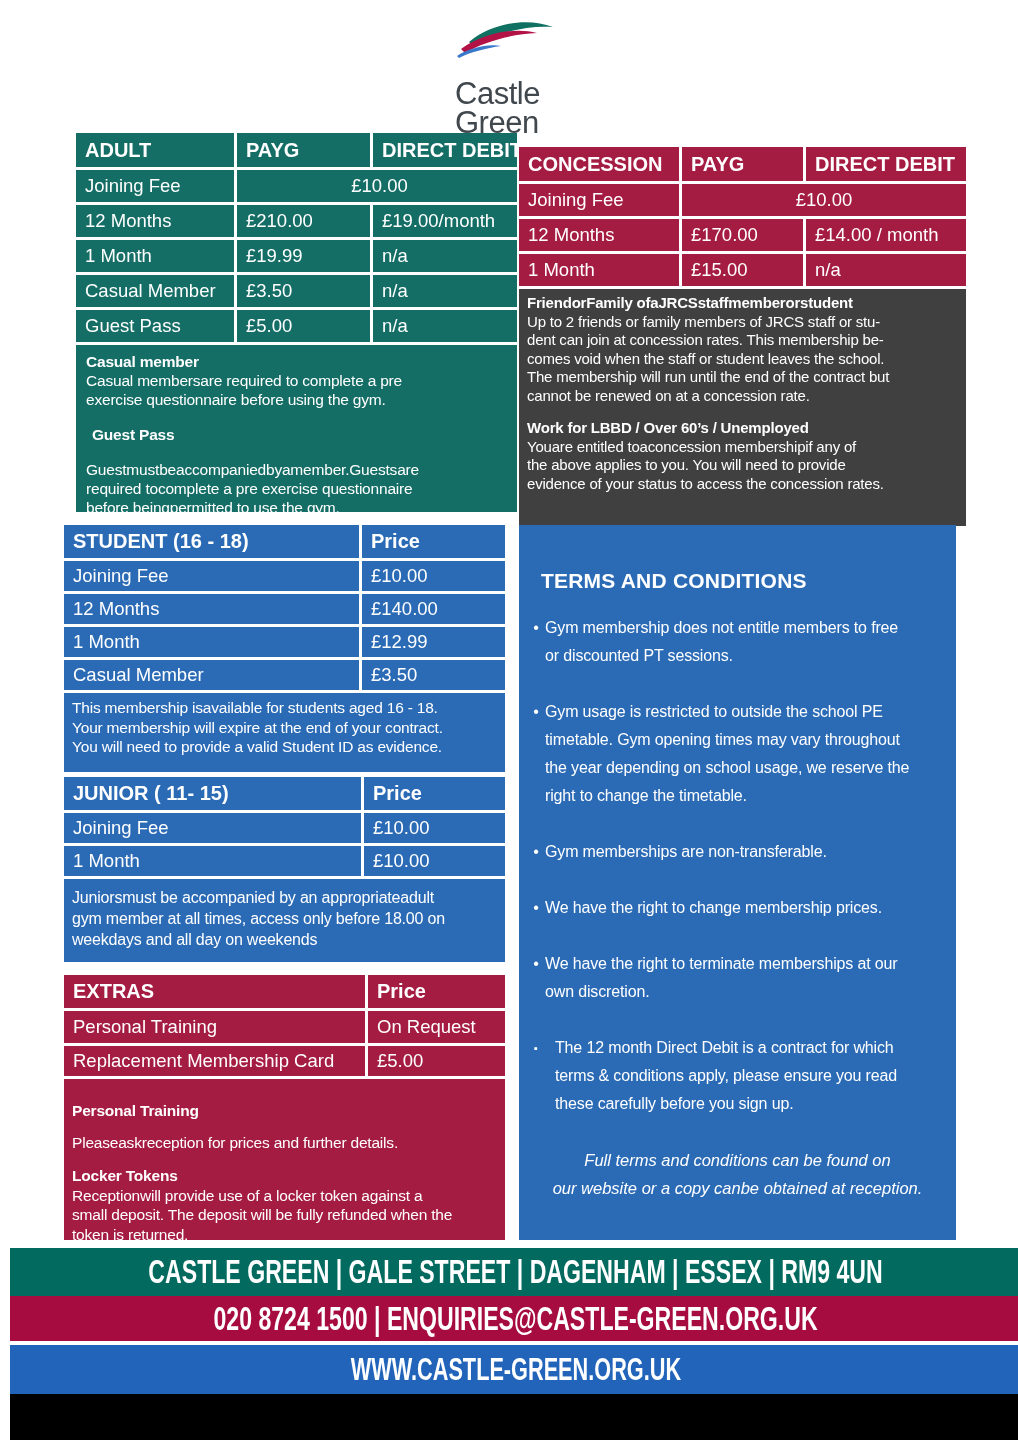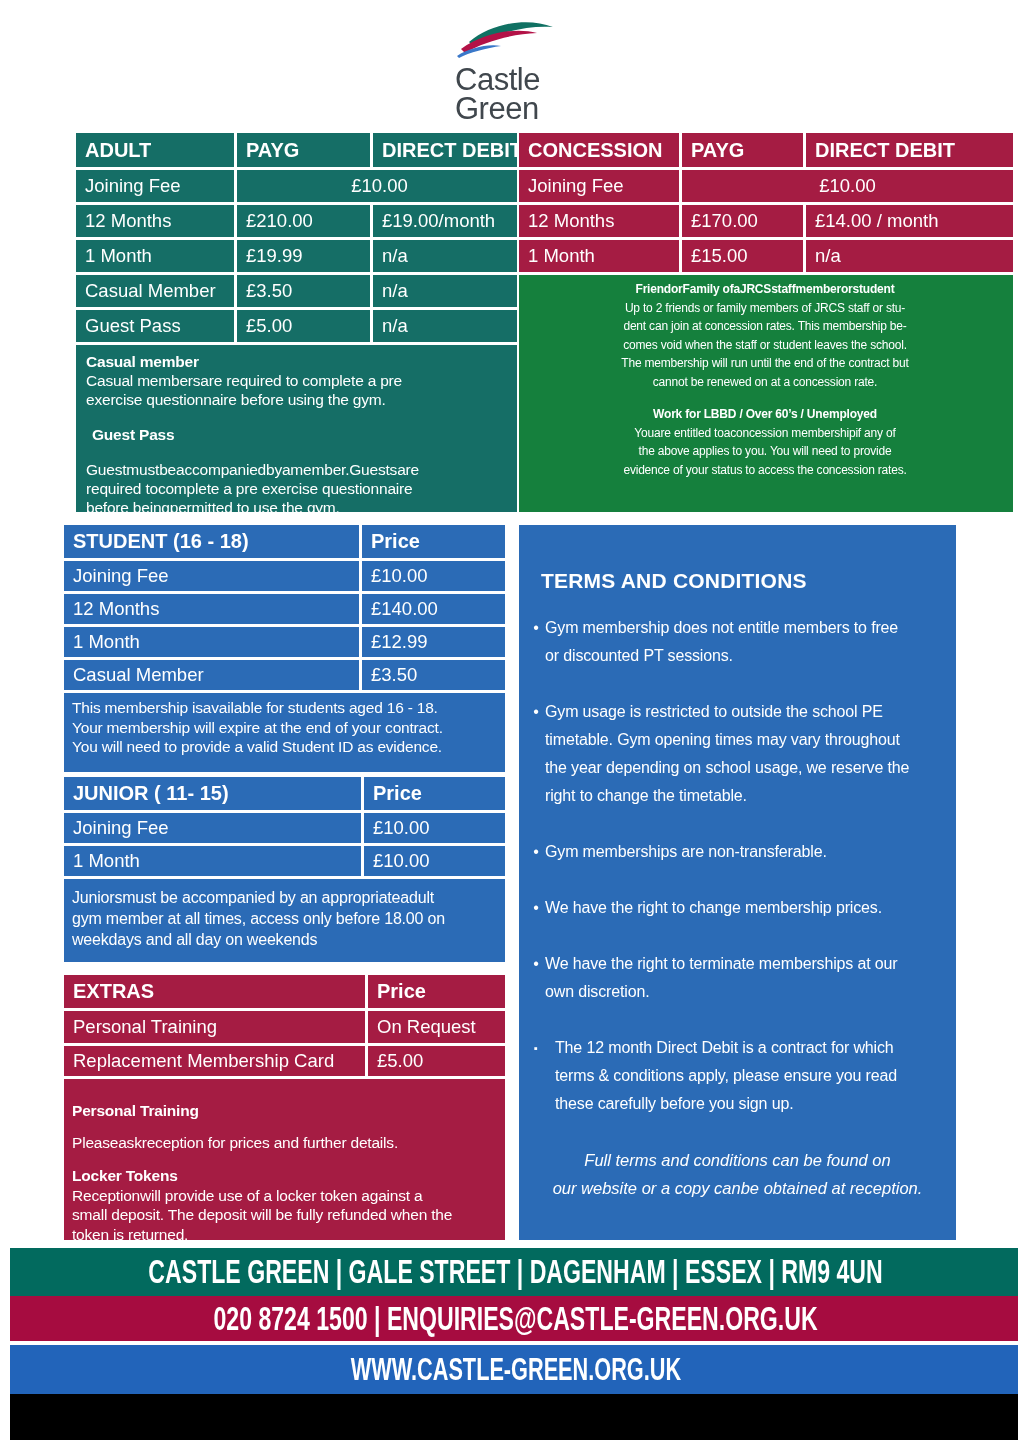--- a/index.html
+++ b/index.html
@@ -3,34 +3,34 @@
 <meta charset="utf-8">
 <style>
   html,body { margin:0; padding:0; background:#ffffff; }
   .page {
     position:relative; width:1018px; height:1440px; background:#ffffff;
     font-family:"Liberation Sans", sans-serif; overflow:hidden;
   }
   
   .logo { position:absolute; left:455px; top:18px; width:130px; }
   .logo svg { display:block; margin-left:2px; }
-  .logo-text { color:#40474d; font-size:31px; line-height:29px; letter-spacing:-0.5px; margin-top:7px; }
+  .logo-text { color:#40474d; font-size:31px; line-height:29px; letter-spacing:-0.5px; margin-top:21px; }
   
   .panel { position:absolute; display:flex; flex-direction:column; background:#ffffff; overflow:hidden; }
   .tbl { display:grid; gap:3px; background:#ffffff; flex:none; }
   .cell { display:flex; align-items:center; padding-left:9px; color:#ffffff; font-size:18.5px; white-space:nowrap; }
   .cell.hd { font-weight:bold; font-size:20px; }
   .cell.span2 { grid-column:2 / 4; justify-content:center; padding-left:0; }
   .adult  .cell { background:#156e66; }
   .conc   .cell { background:#a51c43; }
   .bluetb .cell { background:#2b6bb6; }
   .extras .cell { background:#a51c43; }
   .notes { flex:1; margin-top:3px; color:#ffffff; }
   .adult  .notes { background:#156e66; padding:7px 12px 0 10px; font-size:15.5px; line-height:19px; }
-  .conc   .notes { background:#15803d; padding:5px 10px 0 8px;  font-size:12px;   line-height:18.5px;text-align:center; }
+  .conc   .notes { background:#404040; padding:5px 10px 0 8px;  font-size:15px;   line-height:18.5px; }
   .bluetb .notes { background:#2b6bb6; padding:5px 9px 0 8px;   font-size:15.5px; line-height:19.5px; }
   .extras .notes { background:#a51c43; padding:22px 6px 0 8px;  font-size:15.5px; line-height:19.5px; }
   .note-h { font-weight:bold; white-space:pre; letter-spacing:-0.2px; }
   .note-b { white-space:pre; letter-spacing:-0.2px; }
   .mt14 { margin-top:14px; }
   .mt16 { margin-top:16px; }
   .mt8  { margin-top:12px; }
   .ind6 { padding-left:6px; }
   .junior .notes { padding-top:8px; line-height:21px; font-size:16px; }
   
@@ -92,21 +92,21 @@
       <div class="note-h">Casual member</div>
       <div class="note-b">Casual membersare required to complete a pre
 exercise questionnaire before using the gym.</div>
       <div class="note-h mt16 ind6">Guest Pass</div>
       <div class="note-b mt16">Guestmustbeaccompaniedbyamember.Guestsare
 required tocomplete a pre exercise questionnaire
 before beingpermitted to use the gym.</div>
     </div>
   </section>
 
-  <section class="panel conc" style="left:519px; top:133px; width:494px; height:379px;">
+  <section class="panel conc" style="left:519px; top:147px; width:447px; height:379px;">
     <div class="tbl" style="grid-template-columns:160px 121px 1fr; grid-template-rows:34px 32px 32px 32px;">
       <div class="cell hd">CONCESSION</div>
       <div class="cell hd">PAYG</div>
       <div class="cell hd">DIRECT DEBIT</div>
       <div class="cell">Joining Fee</div>
       <div class="cell span2">£10.00</div>
       <div class="cell">12 Months</div>
       <div class="cell">£170.00</div>
       <div class="cell">£14.00 / month</div>
       <div class="cell">1 Month</div>

